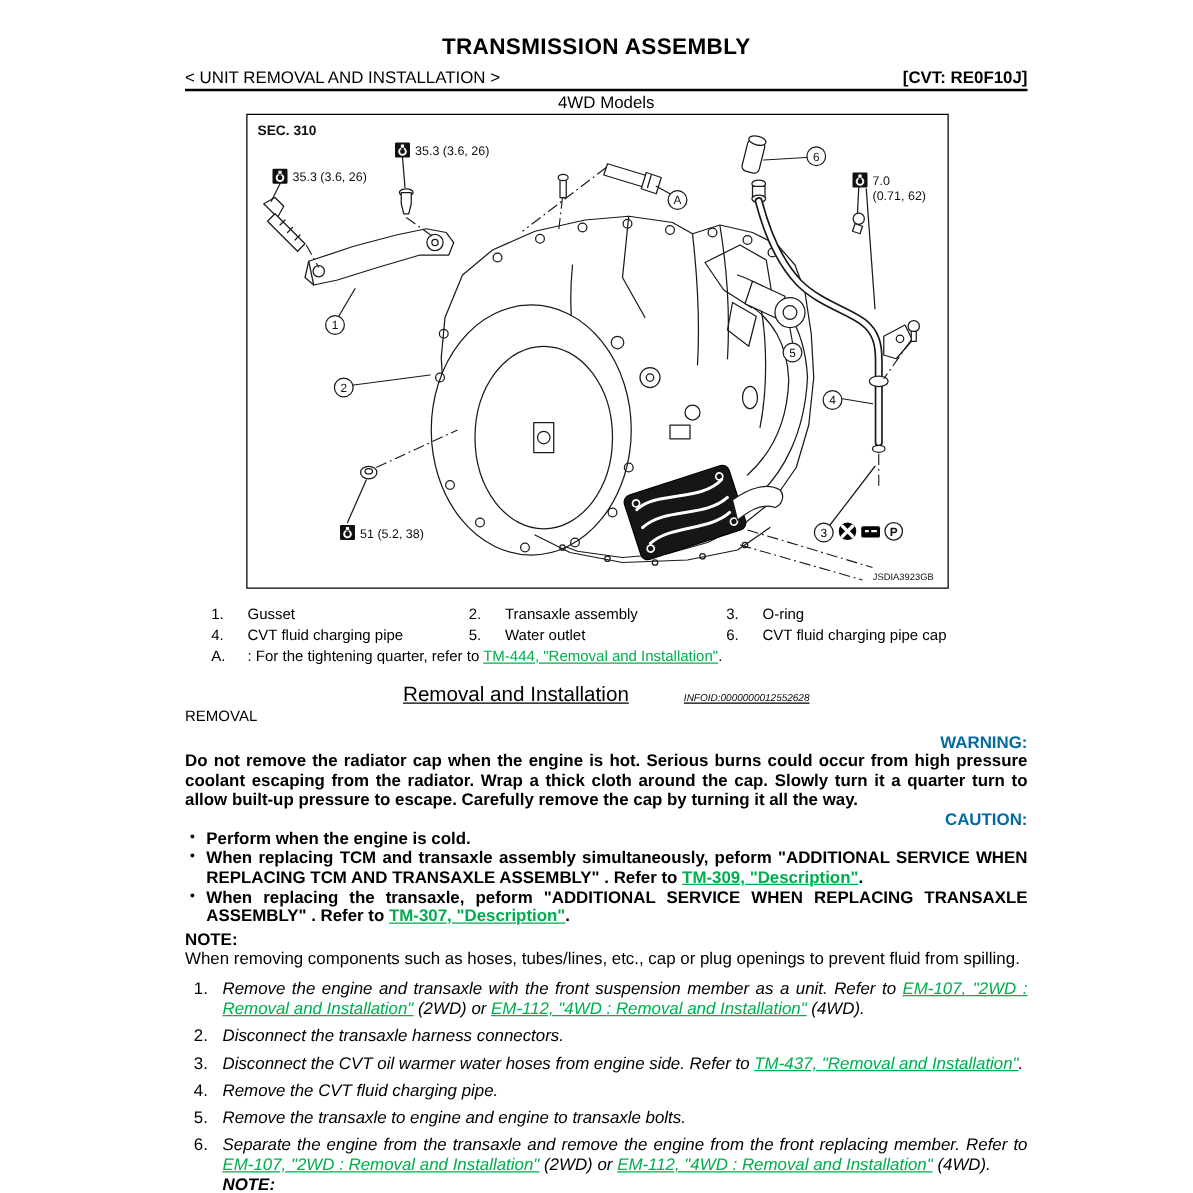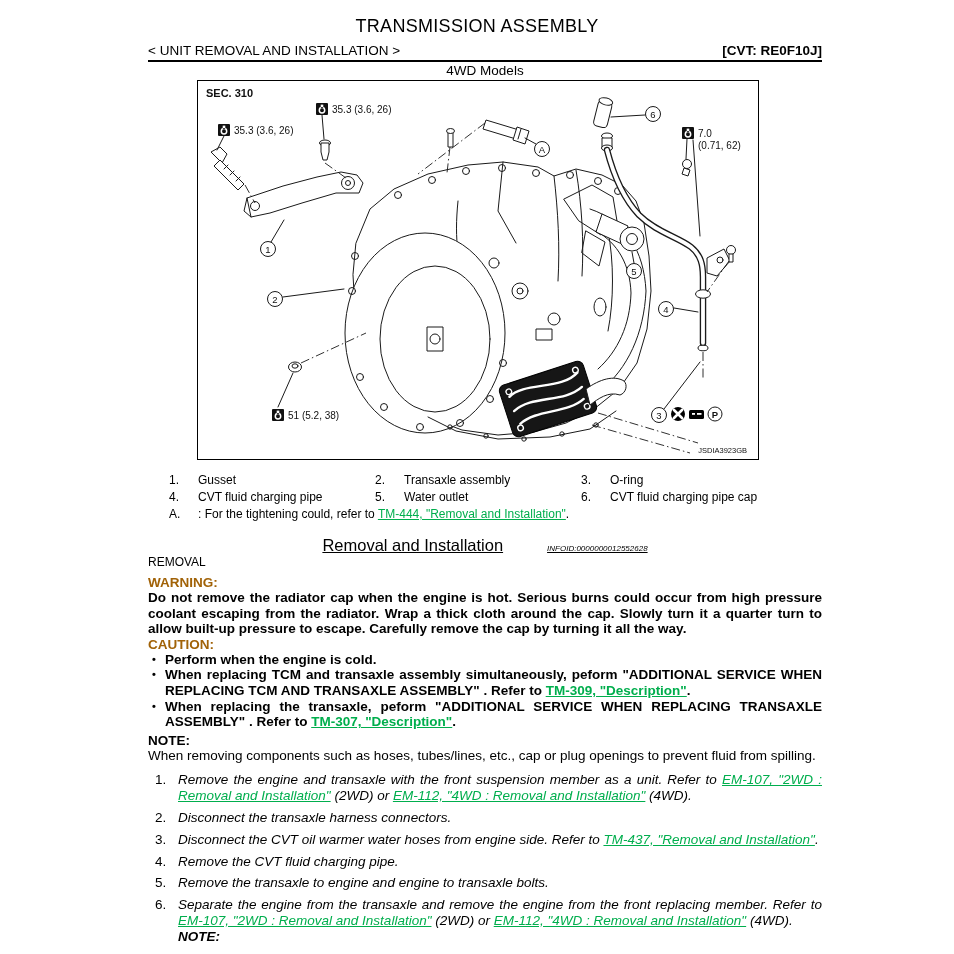--- a/index.html
+++ b/index.html
@@ -1,21 +1,21 @@
 <!DOCTYPE html>
 <html><head>
 <meta charset="utf-8">
 <style>
   * { margin:0; padding:0; box-sizing:border-box; }
   html,body { background:#fff; }
   .page {
     width:954px; height:954px; background:#fff; overflow:hidden;
     position:relative; font-family:"Liberation Sans",sans-serif; color:#000;
   }
-  .page-title { text-align:center; padding-top:16px; font-size:18px; font-weight:normal; letter-spacing:.3px; }
+  .page-title { text-align:center; padding-top:27px; font-size:18px; font-weight:bold; letter-spacing:.3px; }
   .content { margin-left:148px; width:674px; }
   .subhead-row { display:flex; justify-content:space-between; align-items:flex-end; margin-top:6px;gap:36px; }
   .breadcrumb { font-size:13.5px; }
   .model-code { font-size:13.5px; font-weight:bold; }
   .rule { border-top:2.5px solid #000; margin-top:2px; }
   .fig-caption { text-align:center; font-size:13.5px; margin-top:1px; }
   .figure { margin-left:49px; margin-top:2px; width:562px; height:380px; border:1.6px solid #000; position:relative; }
   .figure svg { position:absolute; left:0; top:0; }
   svg text { font-family:"Liberation Sans",sans-serif; fill:#111; }
   .ln { fill:none; stroke:#1a1a1a; stroke-width:1; stroke-linejoin:round; stroke-linecap:round; }
@@ -32,21 +32,21 @@
   .pcell { display:flex; padding-left:21px; }
   .pnum { width:29px; flex:none; }
   .parts-note { display:flex; padding-left:21px; }
   .parts-note .pnum { width:29px; }
   .lnk { color:#00AE4D; text-decoration:underline; cursor:pointer; }
   
   .sec-head-row { display:flex; justify-content:center; align-items:baseline; margin-top:13px;text-decoration:underline; }
   .sec-heading { font-size:16.5px; font-weight:normal; }
   .infoid { font-size:8px; font-style:italic;margin-left:44px; }
   .removal-sub { margin-top:0; font-size:12px; }
-  .lbl-red { color:#a16207; font-weight:bold; font-size:13.5px; margin-top:6px; }
+  .lbl-red { color:#0369a1; font-weight:bold; font-size:13.5px; margin-top:6px;text-align:right; }
   .btext { font-size:13.5px; line-height:15.6px; font-weight:bold; text-align:justify; }
   .bullet-row { display:flex; }
   .bdot { width:13px; margin-left:4px; flex:none; font-weight:bold; font-size:11px; line-height:15.6px; }
   .bbody { flex:1; }
   .note-label { font-weight:bold; font-size:13.5px; margin-top:3px; }
   .ntext { font-size:13.5px; line-height:15.6px; text-align:justify; }
   .steps { margin-top:9px; }
   .step { display:flex; margin-top:6px; font-size:13.5px; }
   .snum { width:23px; margin-left:7px; flex:none; }
   .sbody { flex:1; text-align:justify; line-height:15.8px;font-style:italic; }
@@ -306,21 +306,21 @@
             <span class="pnum">5.</span>
             <span>Water outlet</span>
           </div>
         <div class="pcell">
             <span class="pnum">6.</span>
             <span>CVT fluid charging pipe cap</span>
           </div>
       </div>
       <div class="parts-note">
         <span class="pnum">A.</span>
-        <span><span>: For the tightening could, refer to </span><a class="lnk">TM-444, "Removal and Installation"</a><span>.</span></span>
+        <span><span>: For the tightening quarter, refer to </span><a class="lnk">TM-444, "Removal and Installation"</a><span>.</span></span>
       </div>
     </div>
 
     <div class="sec-head-row">
       <span class="sec-heading">Removal and Installation</span>
       <span class="infoid">INFOID:0000000012552628</span>
     </div>
 
     <div class="removal-sub">REMOVAL</div>
 

